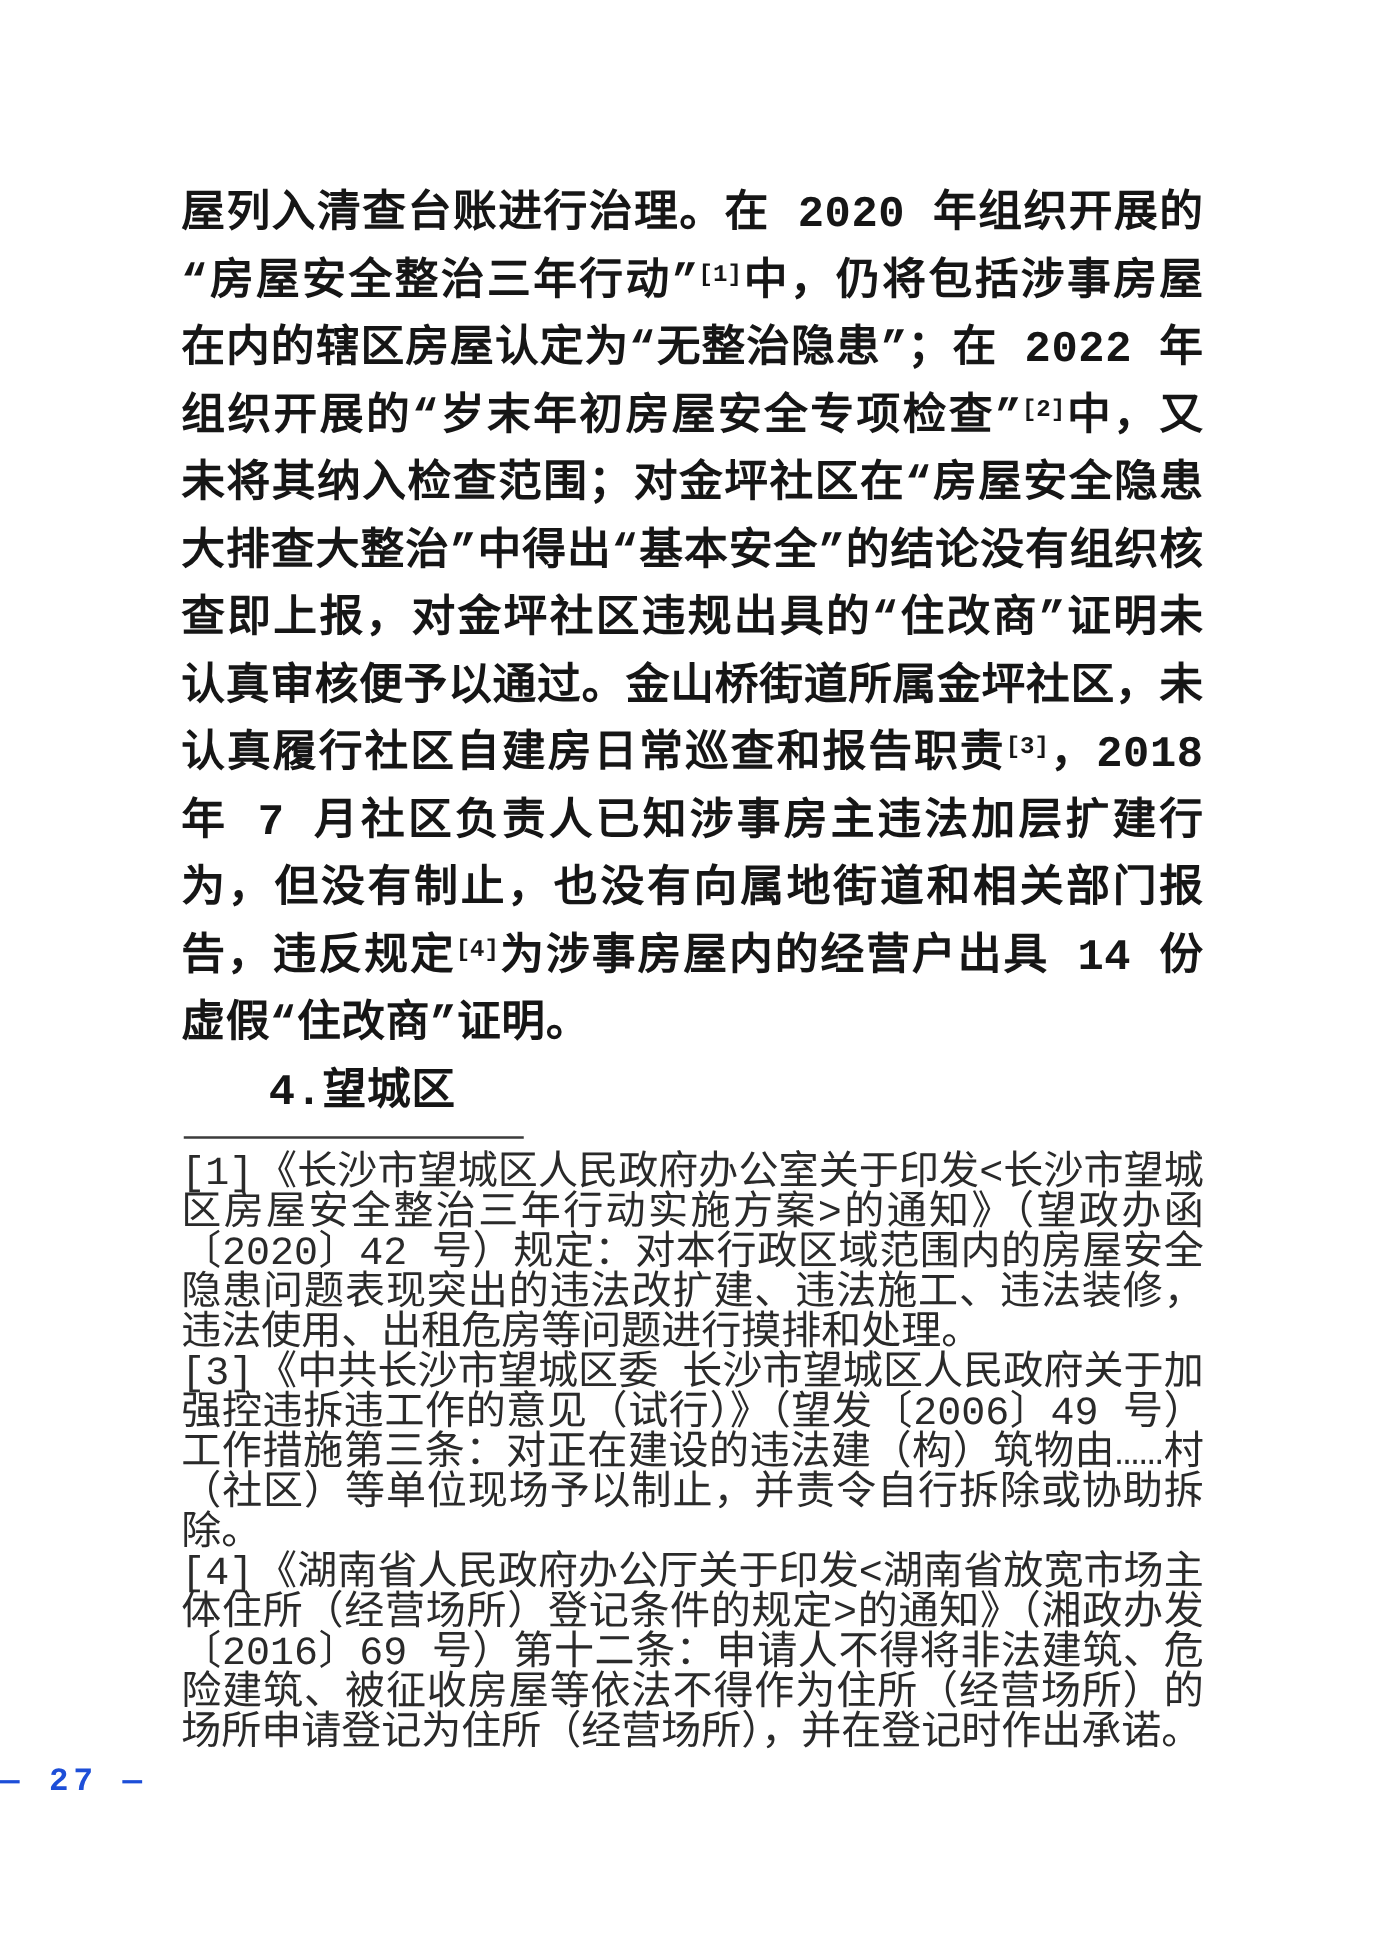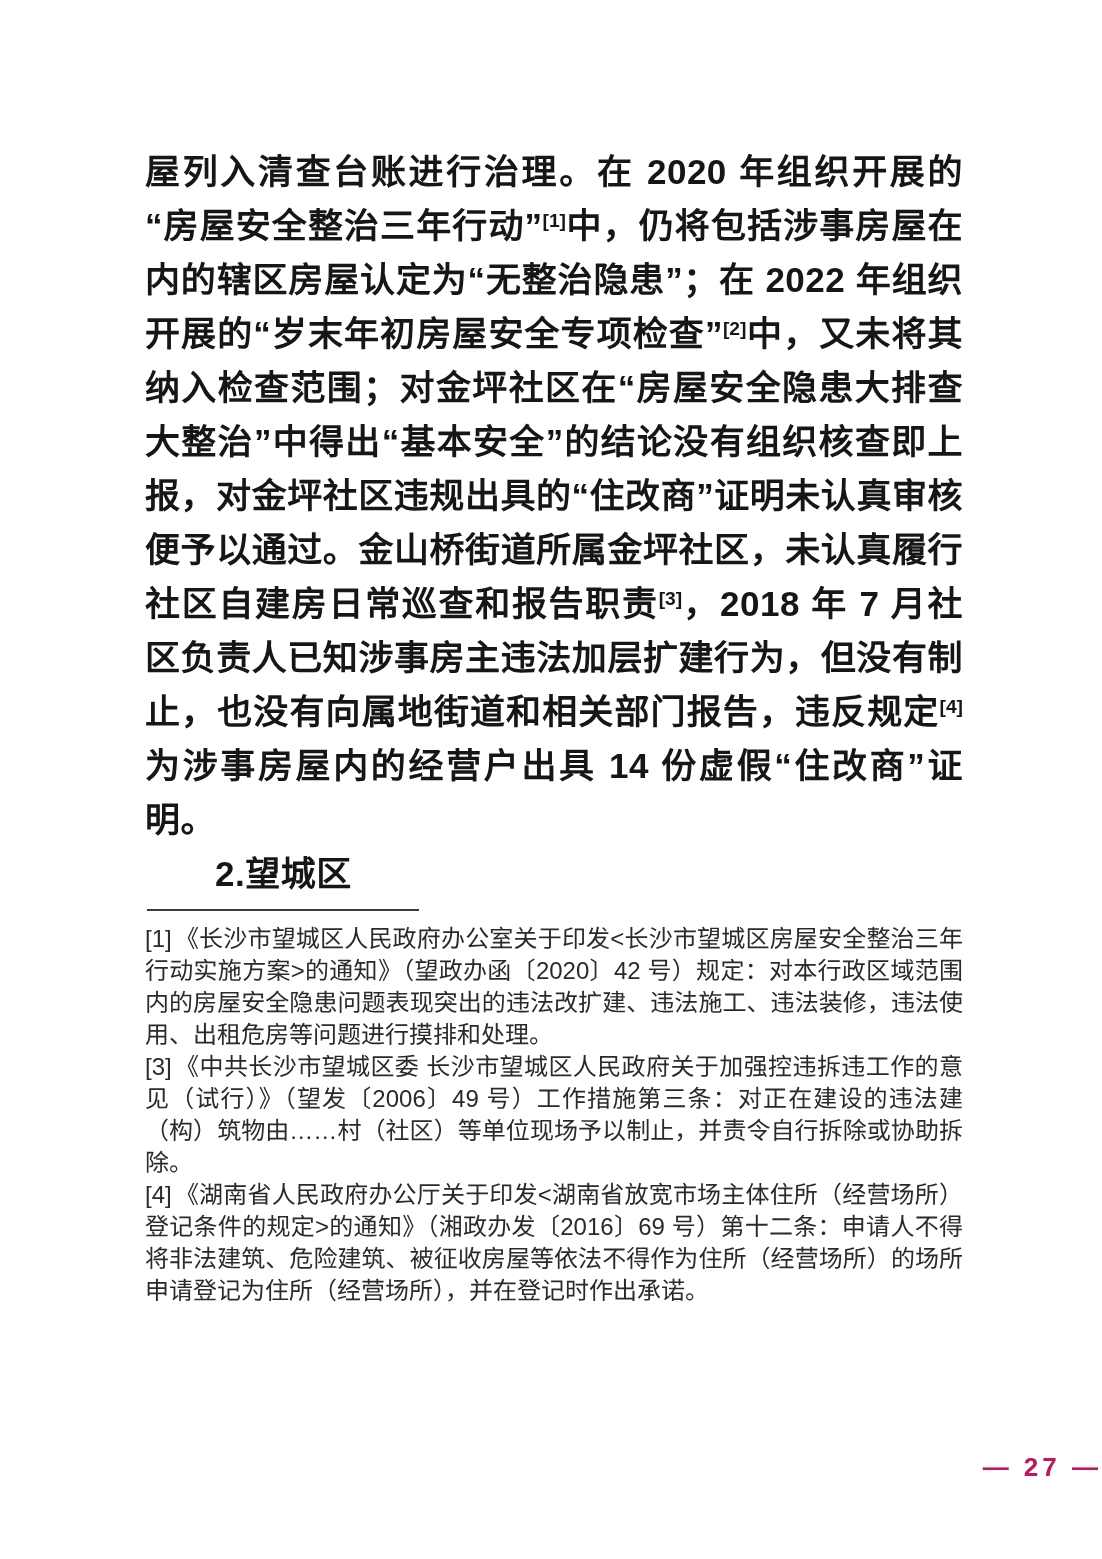--- a/index.html
+++ b/index.html
@@ -5,21 +5,21 @@
   html, body {
     margin: 0;
     padding: 0;
     background: #ffffff;
   }
   .page {
     position: relative;
     width: 1102px;
     height: 1559px;
     background: #ffffff;
-    font-family: Liberation Sans, sans-serif;
+    font-family: Liberation Mono, monospace;
     color: #141414;
     overflow: hidden;
   }
   .content {
     position: absolute;
     left: 145px;
     top: 145px;
     width: 818px;
   }
   .para {
@@ -41,48 +41,48 @@
   }
   .fn-sep {
     width: 272px;
     height: 0;
     border-top: 2px solid #3c3c3c;
     margin: 8px 0 12px 2px;
   }
   .footnotes { width: 818px; }
   .fn {
     margin: 0;
-    font-size: 24px;
+    font-size: 32px;
     line-height: 32px;
     font-weight: 400;
     text-align: justify;
     color: #2a2a2a;
   }
   .fn .fn-marker { padding-right: 3px; }
   .page-number {
     position: absolute;
-    top: 1452px;
+    top: 1410px;
     left: 0;
     width: 100%;
-    text-align: right;
+    text-align: left;
     font-size: 26px;
     font-weight: 600;
     letter-spacing: 4px;
-    color: #be185d;
+    color: #1d4ed8;
   }
 </style>
 </head>
 <body>
 
 <div class="page">
   <main class="content">
 
     <p class="para"><span>屋列入清查台账进行治理。在 2020 年组织开展的“房屋安全整治三年行动”</span><sup>[1]</sup><span>中，仍将包括涉事房屋在内的辖区房屋认定为“无整治隐患”；在 2022 年组织开展的“岁末年初房屋安全专项检查”</span><sup>[2]</sup><span>中，又未将其纳入检查范围；对金坪社区在“房屋安全隐患大排查大整治”中得出“基本安全”的结论没有组织核查即上报，对金坪社区违规出具的“住改商”证明未认真审核便予以通过。金山桥街道所属金坪社区，未认真履行社区自建房日常巡查和报告职责</span><sup>[3]</sup><span>，2018 年 7 月社区负责人已知涉事房主违法加层扩建行为，但没有制止，也没有向属地街道和相关部门报告，违反规定</span><sup>[4]</sup><span>为涉事房屋内的经营户出具 14 份虚假“住改商”证明。</span></p>
 
-    <p class="para indent"><span>2.望城区</span></p>
+    <p class="para indent"><span>4.望城区</span></p>
 
 
     <div class="fn-sep"></div>
 
     <section class="footnotes">
       <p class="fn">
         <span class="fn-marker">[1]</span><span>《长沙市望城区人民政府办公室关于印发&lt;长沙市望城区房屋安全整治三年行动实施方案&gt;的通知》（望政办函〔2020〕42 号）规定：对本行政区域范围内的房屋安全隐患问题表现突出的违法改扩建、违法施工、违法装修，违法使用、出租危房等问题进行摸排和处理。</span>
       </p>
       <p class="fn">
         <span class="fn-marker">[3]</span><span>《中共长沙市望城区委 长沙市望城区人民政府关于加强控违拆违工作的意见（试行）》（望发〔2006〕49 号）工作措施第三条：对正在建设的违法建（构）筑物由……村（社区）等单位现场予以制止，并责令自行拆除或协助拆除。</span>

